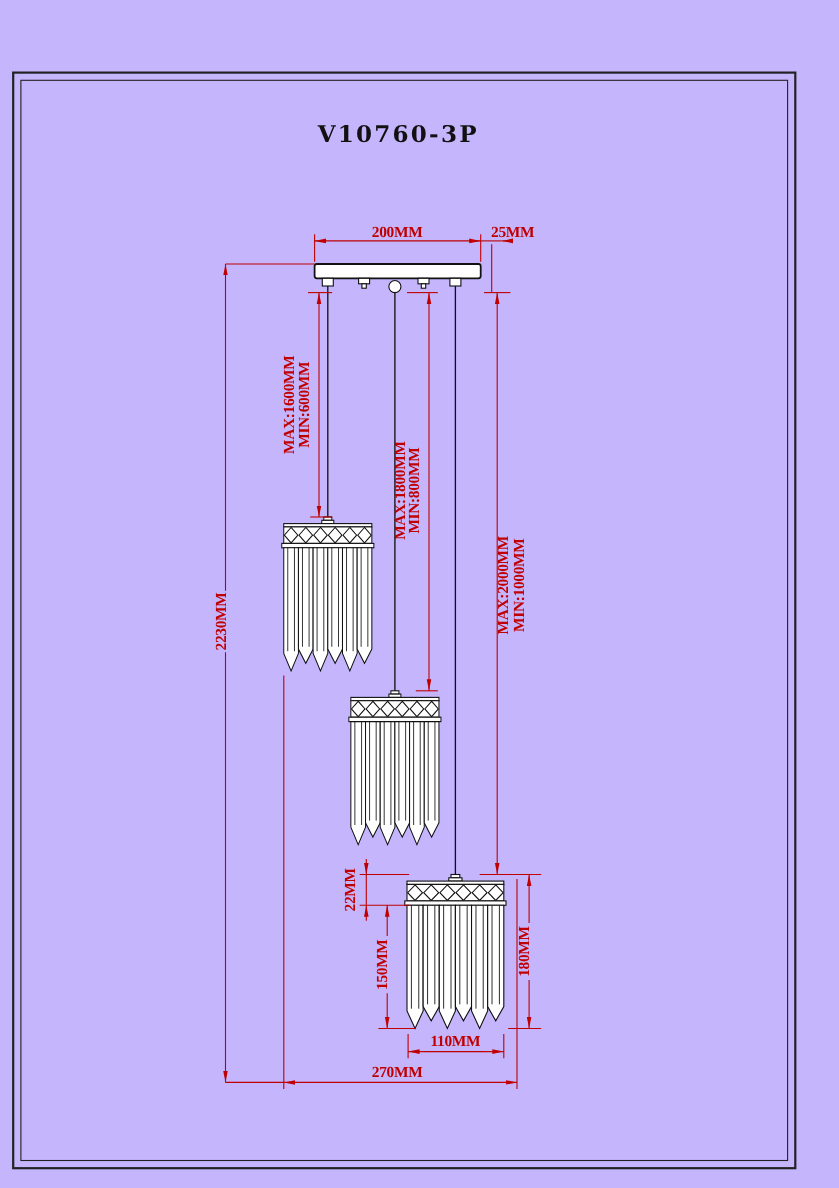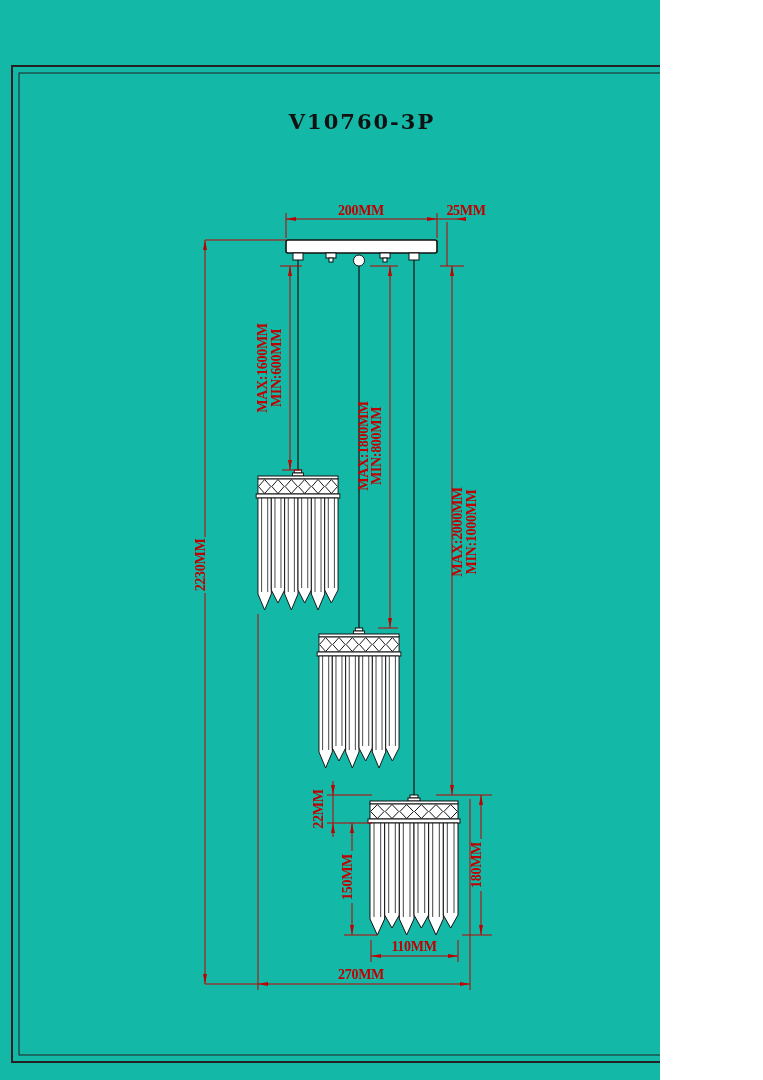--- a/index.html
+++ b/index.html
@@ -1,16 +1,16 @@
 <!DOCTYPE html>
 <html><head>
 <meta charset="utf-8">
 <style>
   html,body{margin:0;padding:0;background:#fff;}
-  .page{position:relative;width:660px;height:1080px;background:#14b8a6;overflow:hidden;}
+  .page{position:relative;width:763px;height:1080px;background:#c4b5fd;overflow:hidden;}
   svg{display:block;}
   .blk{stroke:#111;fill:none;stroke-width:1.2;}
   .blkthin{stroke:#111;fill:none;stroke-width:0.8;}
   .glass{stroke:#111;fill:#fff;stroke-width:1;}
   .dim{stroke:#c00000;stroke-width:1;fill:none;}
   .dimtext{fill:#c00000;font:bold 14px "Liberation Serif", serif;letter-spacing:-0.3px;}
   .title-text{fill:#111;font:bold 21px "DejaVu Serif", serif;letter-spacing:2px;}
   .frame{stroke:#222;fill:none;}
 </style>
 </head>

